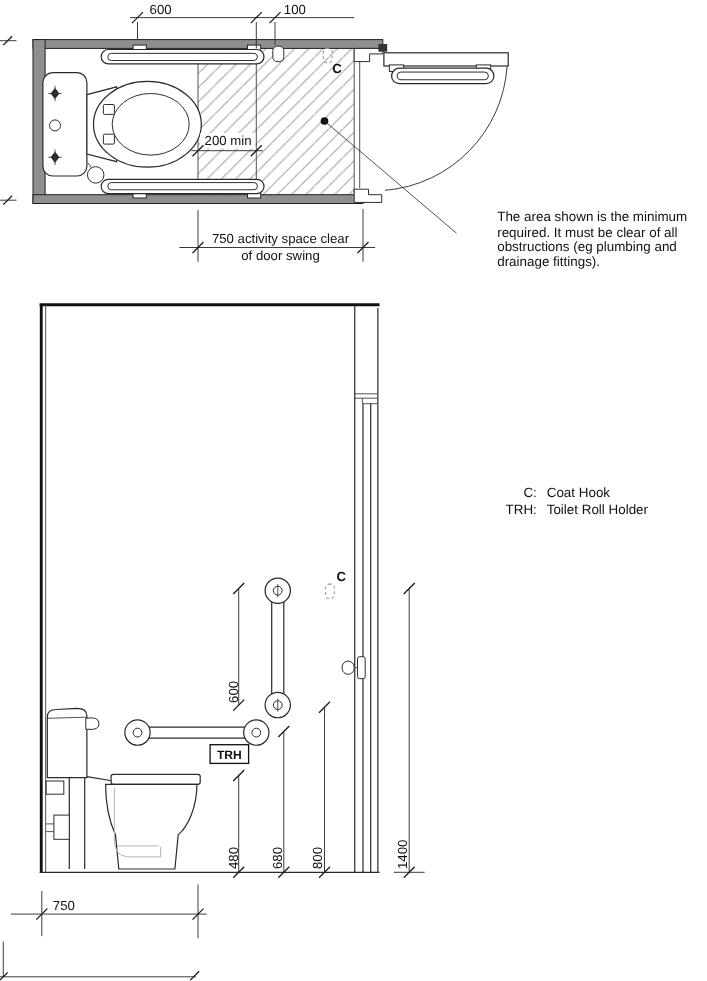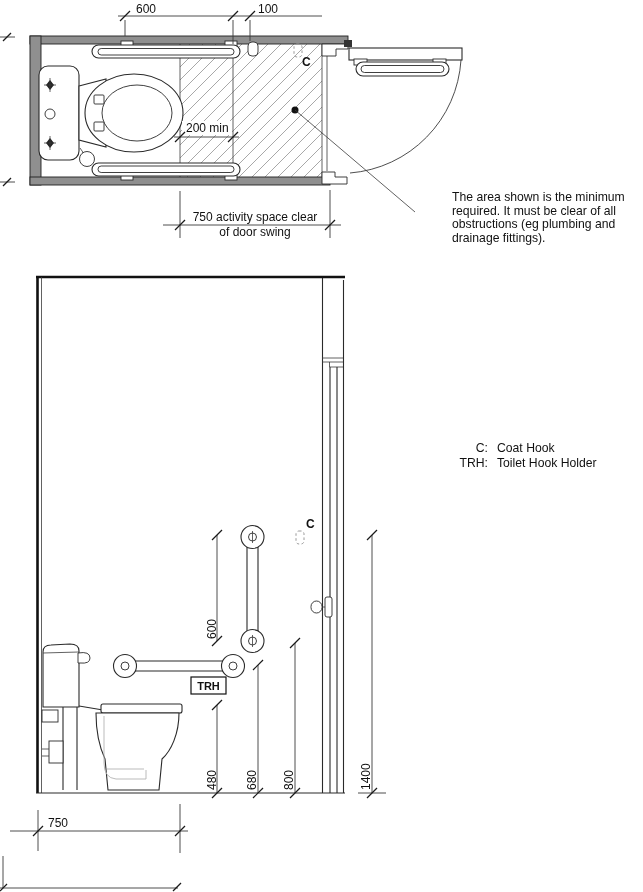--- a/index.html
+++ b/index.html
@@ -281,17 +281,17 @@
   <div>drainage fittings).</div>
 </div>
 
 <div class="legend">
   <div class="legend-row">
     <span class="legend-abbr">C:</span>
     <span>Coat Hook</span>
   </div>
   <div class="legend-row">
     <span class="legend-abbr">TRH:</span>
-    <span>Toilet Hook Holder</span>
+    <span>Toilet Roll Holder</span>
   </div>
 </div>
 
 </div>
 
 </body></html>

